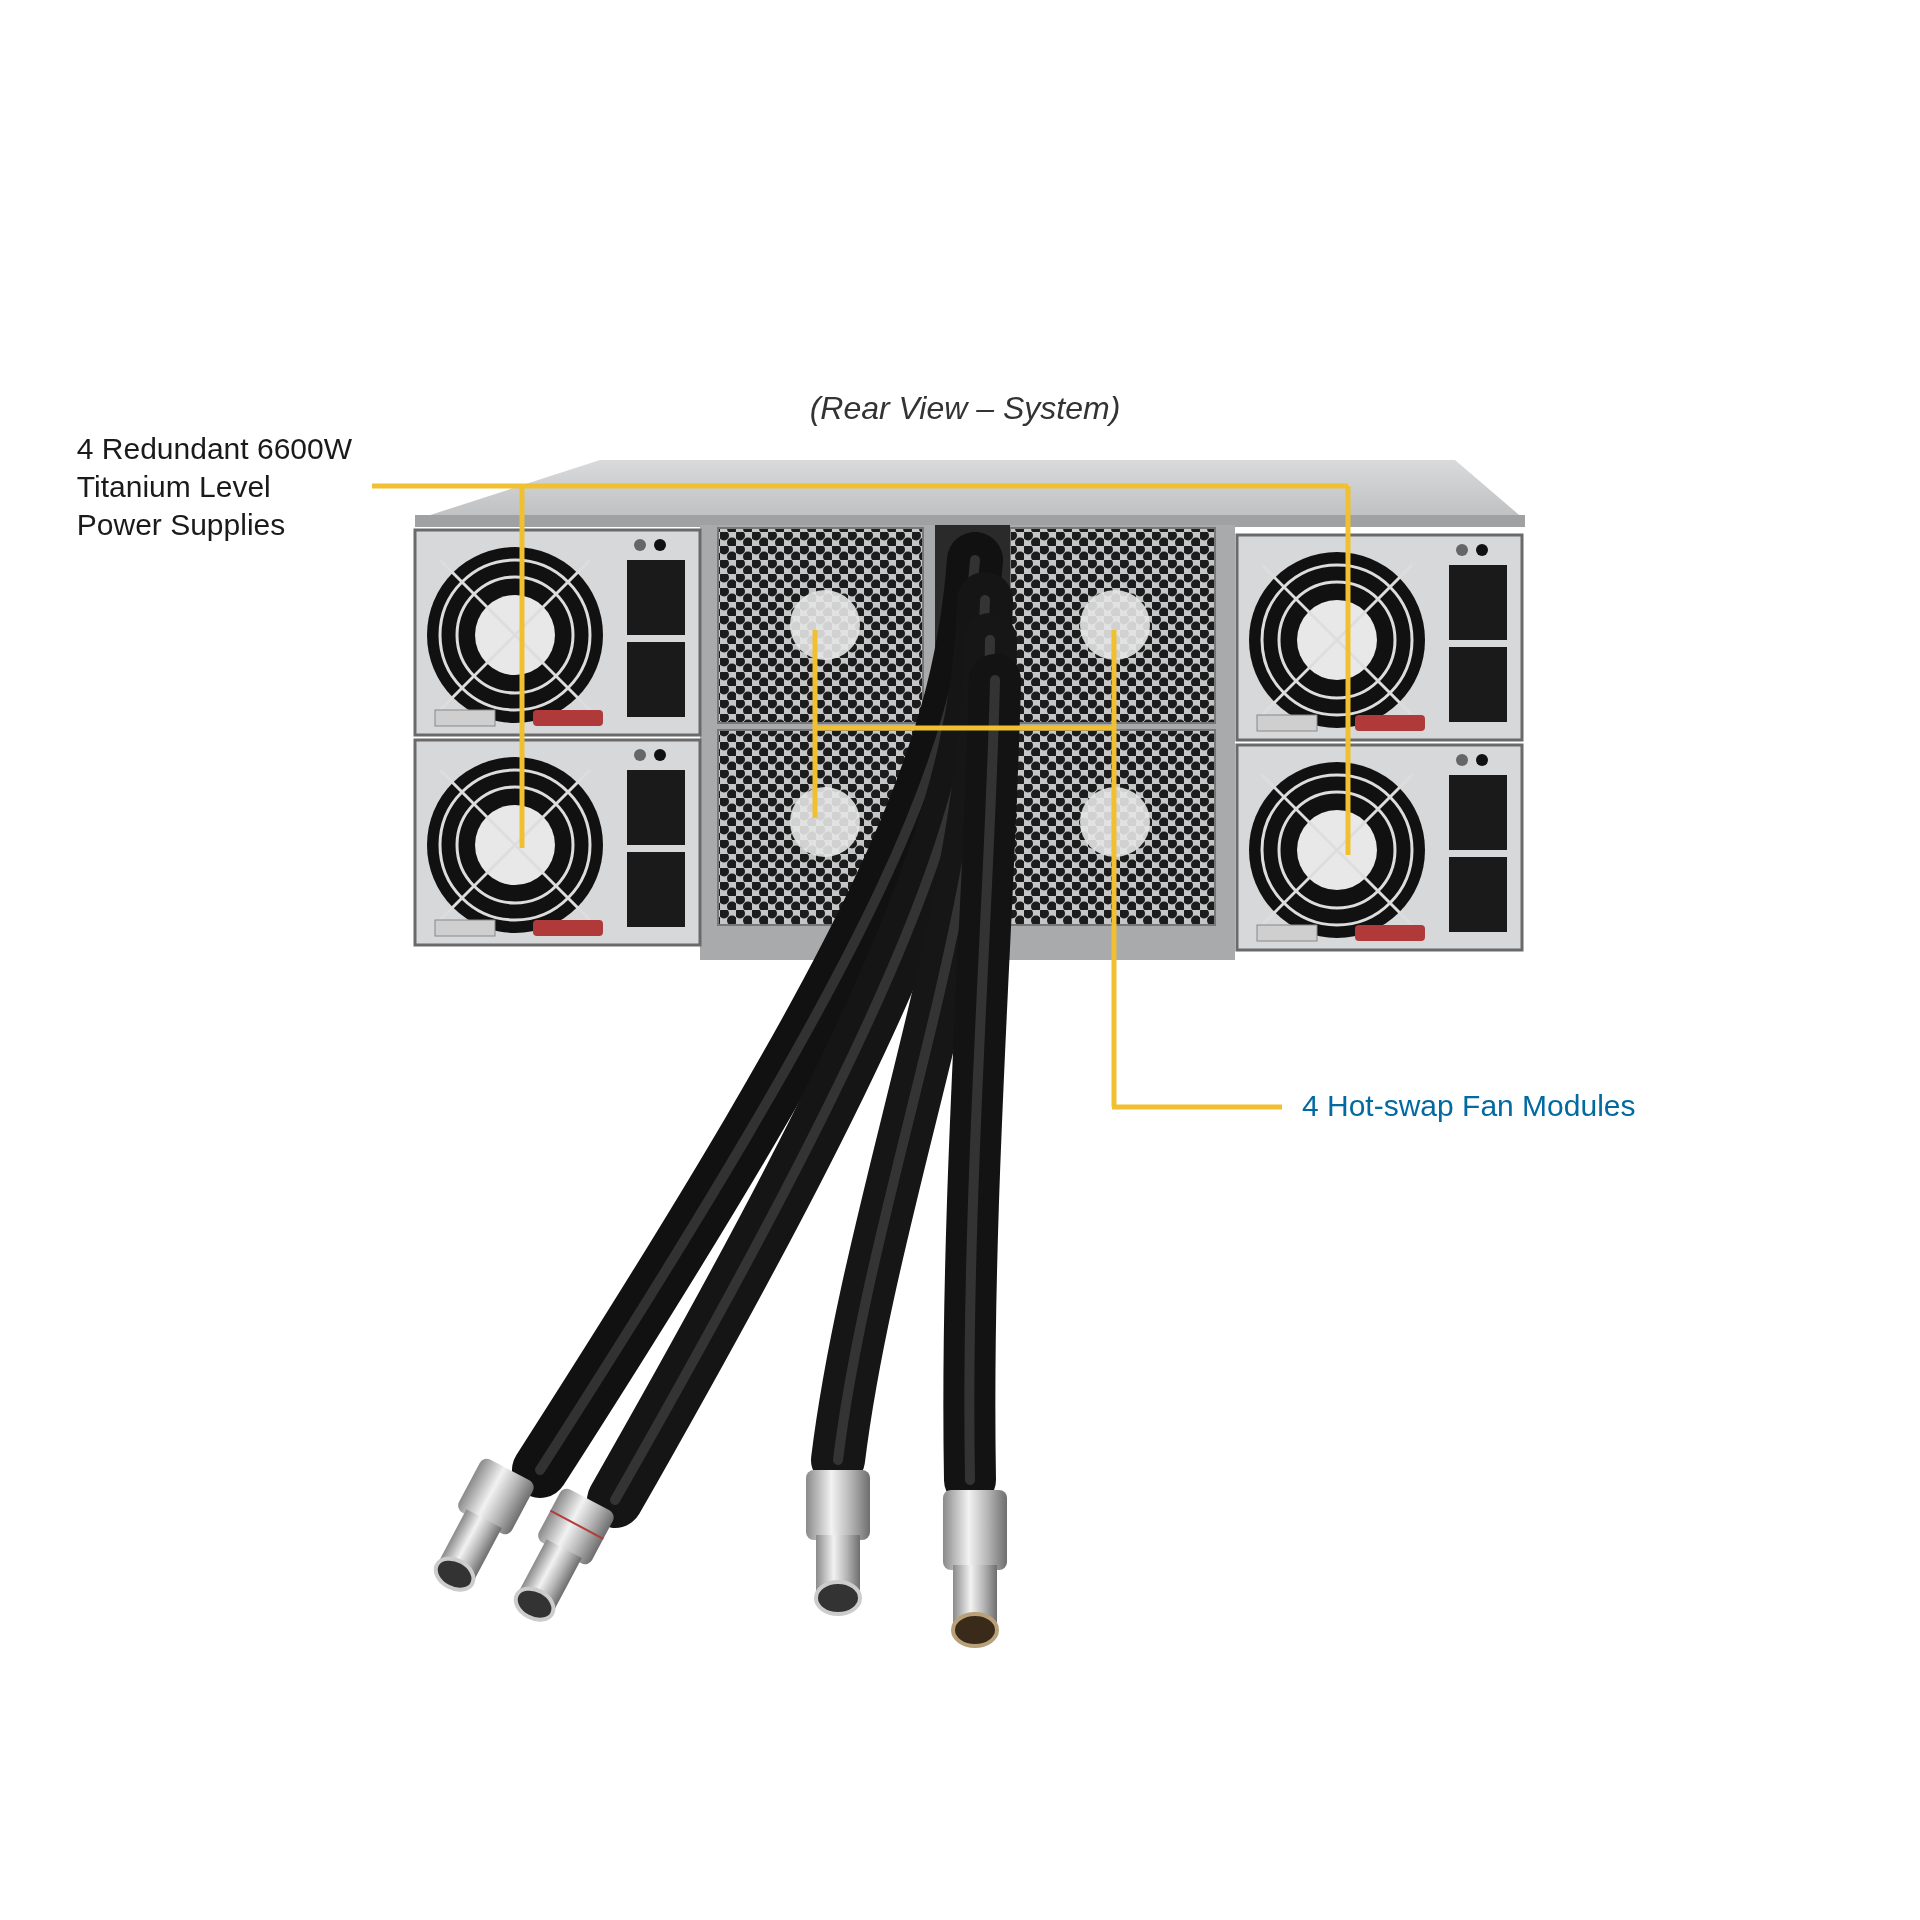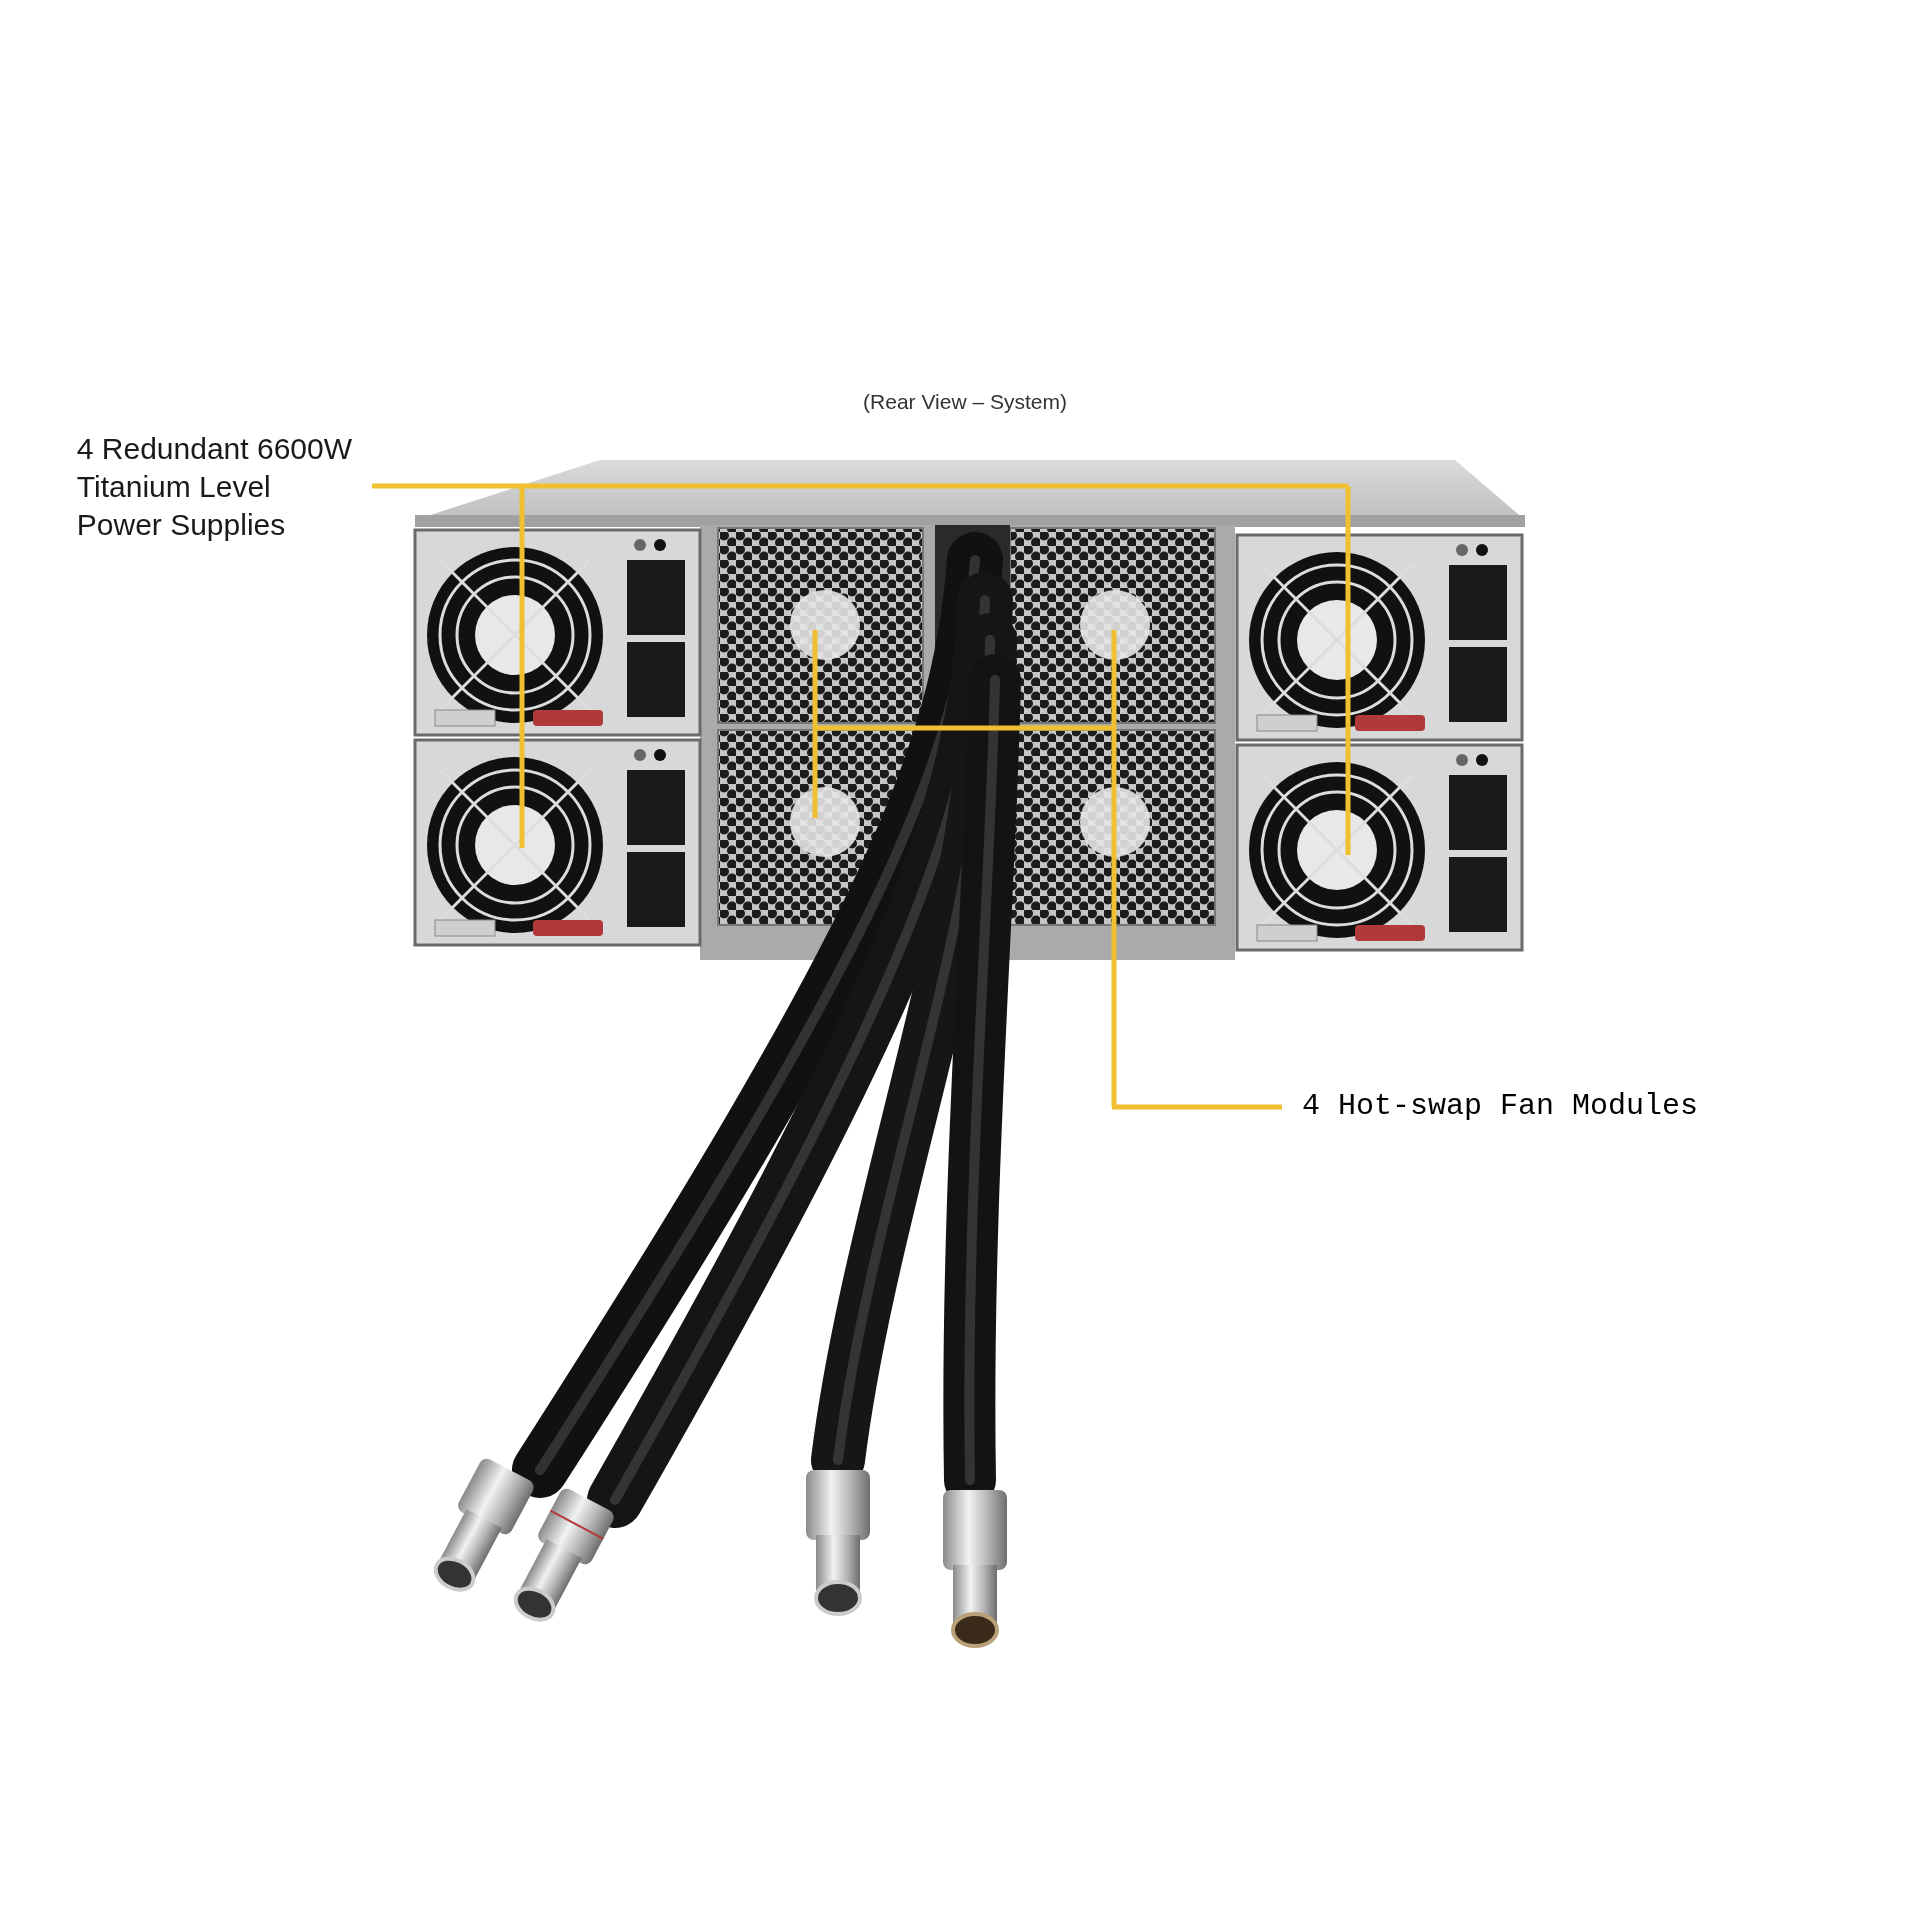--- a/index.html
+++ b/index.html
@@ -1,22 +1,22 @@
 <!DOCTYPE html>
 <html><head>
 <meta charset="utf-8">
 <style>
   html, body { margin:0; padding:0; background:#ffffff; }
   body { width:1920px; height:1920px; position:relative; overflow:hidden;
          font-family:"Liberation Sans", sans-serif; color:#1a1a1a; }
   .title { position:absolute; left:765px; top:390px; width:400px; text-align:center;
-           font-size:21px; color:#333; }
+           font-style:italic; font-size:32px; color:#333; }
   .psu-label { position:absolute; right:1568px; top:430px; 
                font-size:30px; line-height:38px; color:#1a1a1a; white-space:nowrap; }
-  .fan-label { position:absolute; left:1302px; top:1089px; font-size:30px; color:#000000; white-space:nowrap;font-family:Liberation Mono, monospace; }
+  .fan-label { position:absolute; left:1302px; top:1089px; font-size:30px; color:#0369a1; white-space:nowrap; }
   svg.scene { position:absolute; left:0; top:0; }
 </style>
 </head>
 <body>
 
 <div class="title">(Rear View – System)</div>
 
 <div class="psu-label">
   <div>4 Redundant 6600W</div>
   <div>Titanium Level</div>

